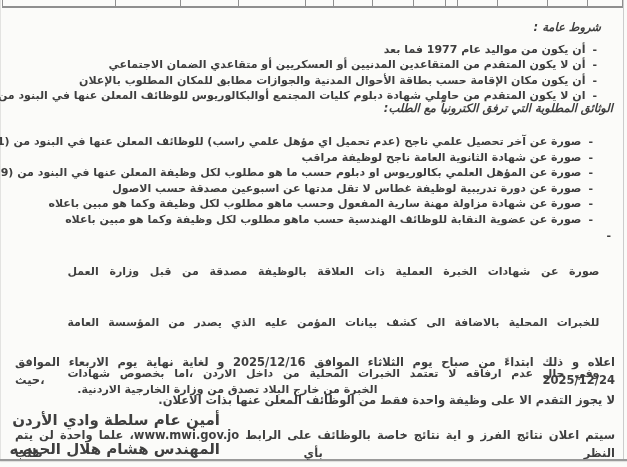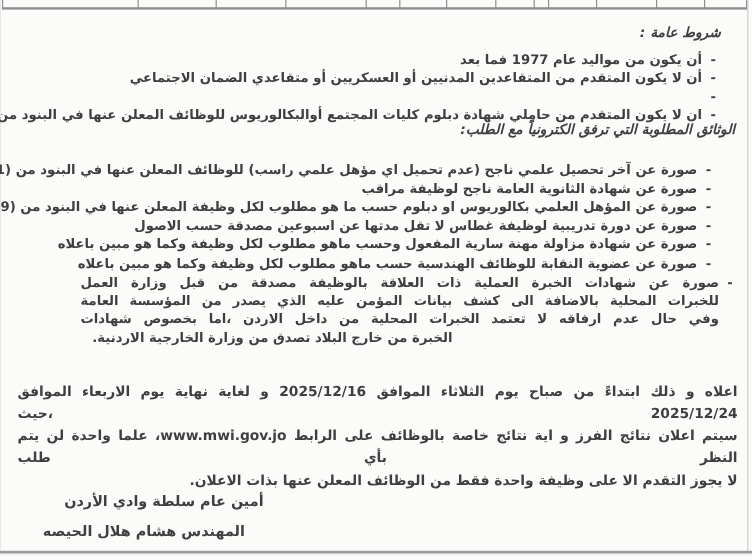--- a/index.html
+++ b/index.html
@@ -39,35 +39,36 @@
   .abs { position: absolute; }
   .heading { font-size: 11.5px; white-space: nowrap; font-style: italic; }
   .list { font-size: 11px; }
   .li { display: flex; gap: 7px; line-height: 15.3px; white-space: nowrap; }
   .li .dash { flex: 0 0 auto; }
   .jline {
     text-align: justify;
     text-align-last: justify;
     line-height: 15.2px;
     font-size: 11px;
+    margin-top: 36px;
   }
   .exp-block { width: 532px; }
   .para { font-size: 11.5px; }
   .para .jline { line-height: 18.3px; font-size: 11.5px; }
   .para .last-line {
     text-align: center; text-align-last: center;
     line-height: 18.3px; white-space: nowrap;
   }
   .exp-last {
     text-align: center; text-align-last: right;
     padding-right: 222px; white-space: nowrap;
     line-height: 15.2px; font-size: 11px;
   }
   .note { font-size: 11.5px; white-space: nowrap; text-align: center; }
-  .sig { font-size: 12px; width: 184px; }
+  .sig { font-size: 15px; width: 184px; }
   .sig-line1 { text-align: right; white-space: nowrap; }
   .sig-line2 { text-align: left; white-space: nowrap; margin-top: 11px; }
 </style>
 </head>
 <body>
 
 <div class="table-bottom-line"></div>
 <div>
   <div class="stub" style="left:2px"></div>
   <div class="stub" style="left:115px"></div>
@@ -94,20 +95,21 @@
   <div class="li">
     <span class="dash">-</span>
     <span>أن يكون من مواليد عام 1977 فما بعد</span>
   </div>
   <div class="li">
     <span class="dash">-</span>
     <span>أن لا يكون المتقدم من المتقاعدين المدنيين أو العسكريين أو متقاعدي الضمان الاجتماعي</span>
   </div>
   <div class="li">
     <span class="dash">-</span>
+    <span>أن يكون مكان الإقامة حسب بطاقة الأحوال المدنية والجوازات مطابق للمكان المطلوب بالإعلان</span>
   </div>
   <div class="li">
     <span class="dash">-</span>
     <span>ان لا يكون المتقدم من حاملي شهادة دبلوم كليات المجتمع أوالبكالوريوس للوظائف المعلن عنها في البنود من (1) الى (8)</span>
   </div>
 </div>
 
 <div class="abs heading" style="top:101px; right:14px">الوثائق المطلوبة التي ترفق الكترونياً مع الطلب:</div>
 
 <div class="abs list" style="top:134px; right:34px; left:15px">

